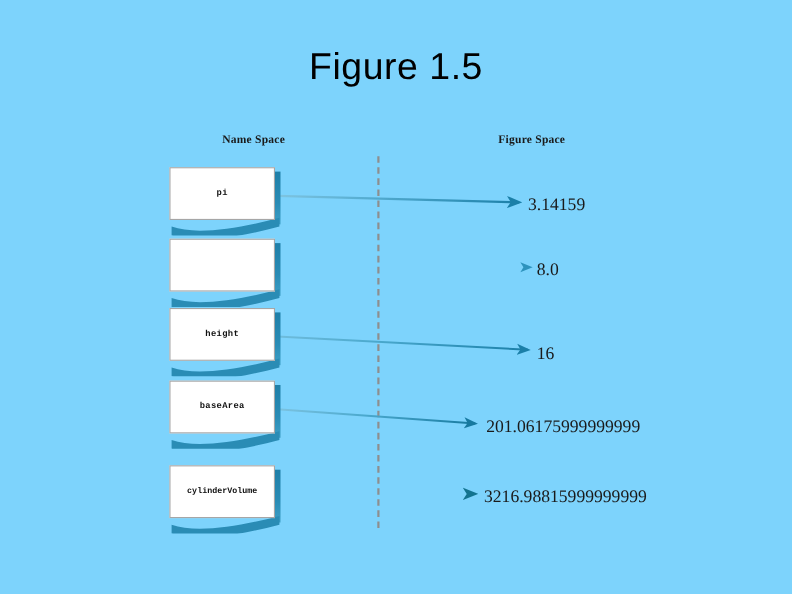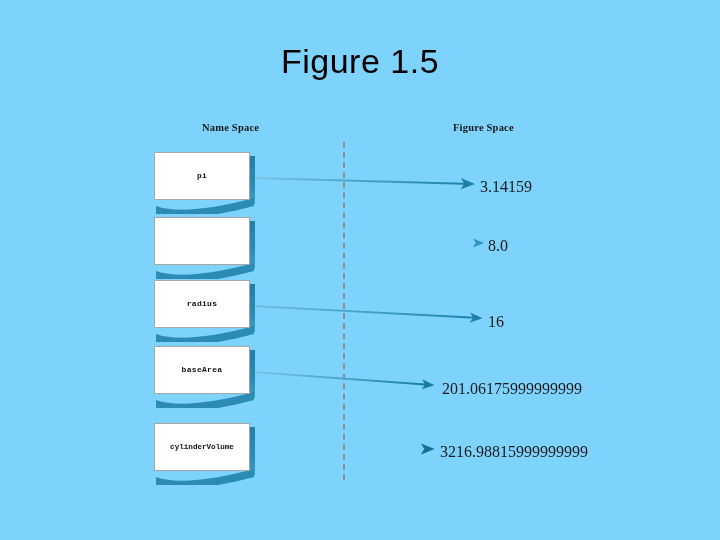--- a/index.html
+++ b/index.html
@@ -224,21 +224,21 @@
     </div>
 
     <div class="name-box-wrap" style="left:14px; top:170px;">
       <div class="shadow-right"></div>
       <div class="shadow-bottom">
         <svg width="103" height="18" viewBox="0 0 103 18">
           <path d="M 2 10 C 24 18, 62 12, 100 2 L 100 10 C 62 20, 24 26, 2 18 Z" fill="#2a8cb5"></path>
         </svg>
       </div>
       <div class="name-box"></div>
-      <div class="name-box-label">radius</div>
+      <div class="name-box-label">height</div>
     </div>
 
     <div class="name-box-wrap" style="left:14px; top:236px;">
       <div class="shadow-right"></div>
       <div class="shadow-bottom">
         <svg width="103" height="18" viewBox="0 0 103 18">
           <path d="M 2 10 C 24 18, 62 12, 100 2 L 100 10 C 62 20, 24 26, 2 18 Z" fill="#2a8cb5"></path>
         </svg>
       </div>
       <div class="name-box"></div>

